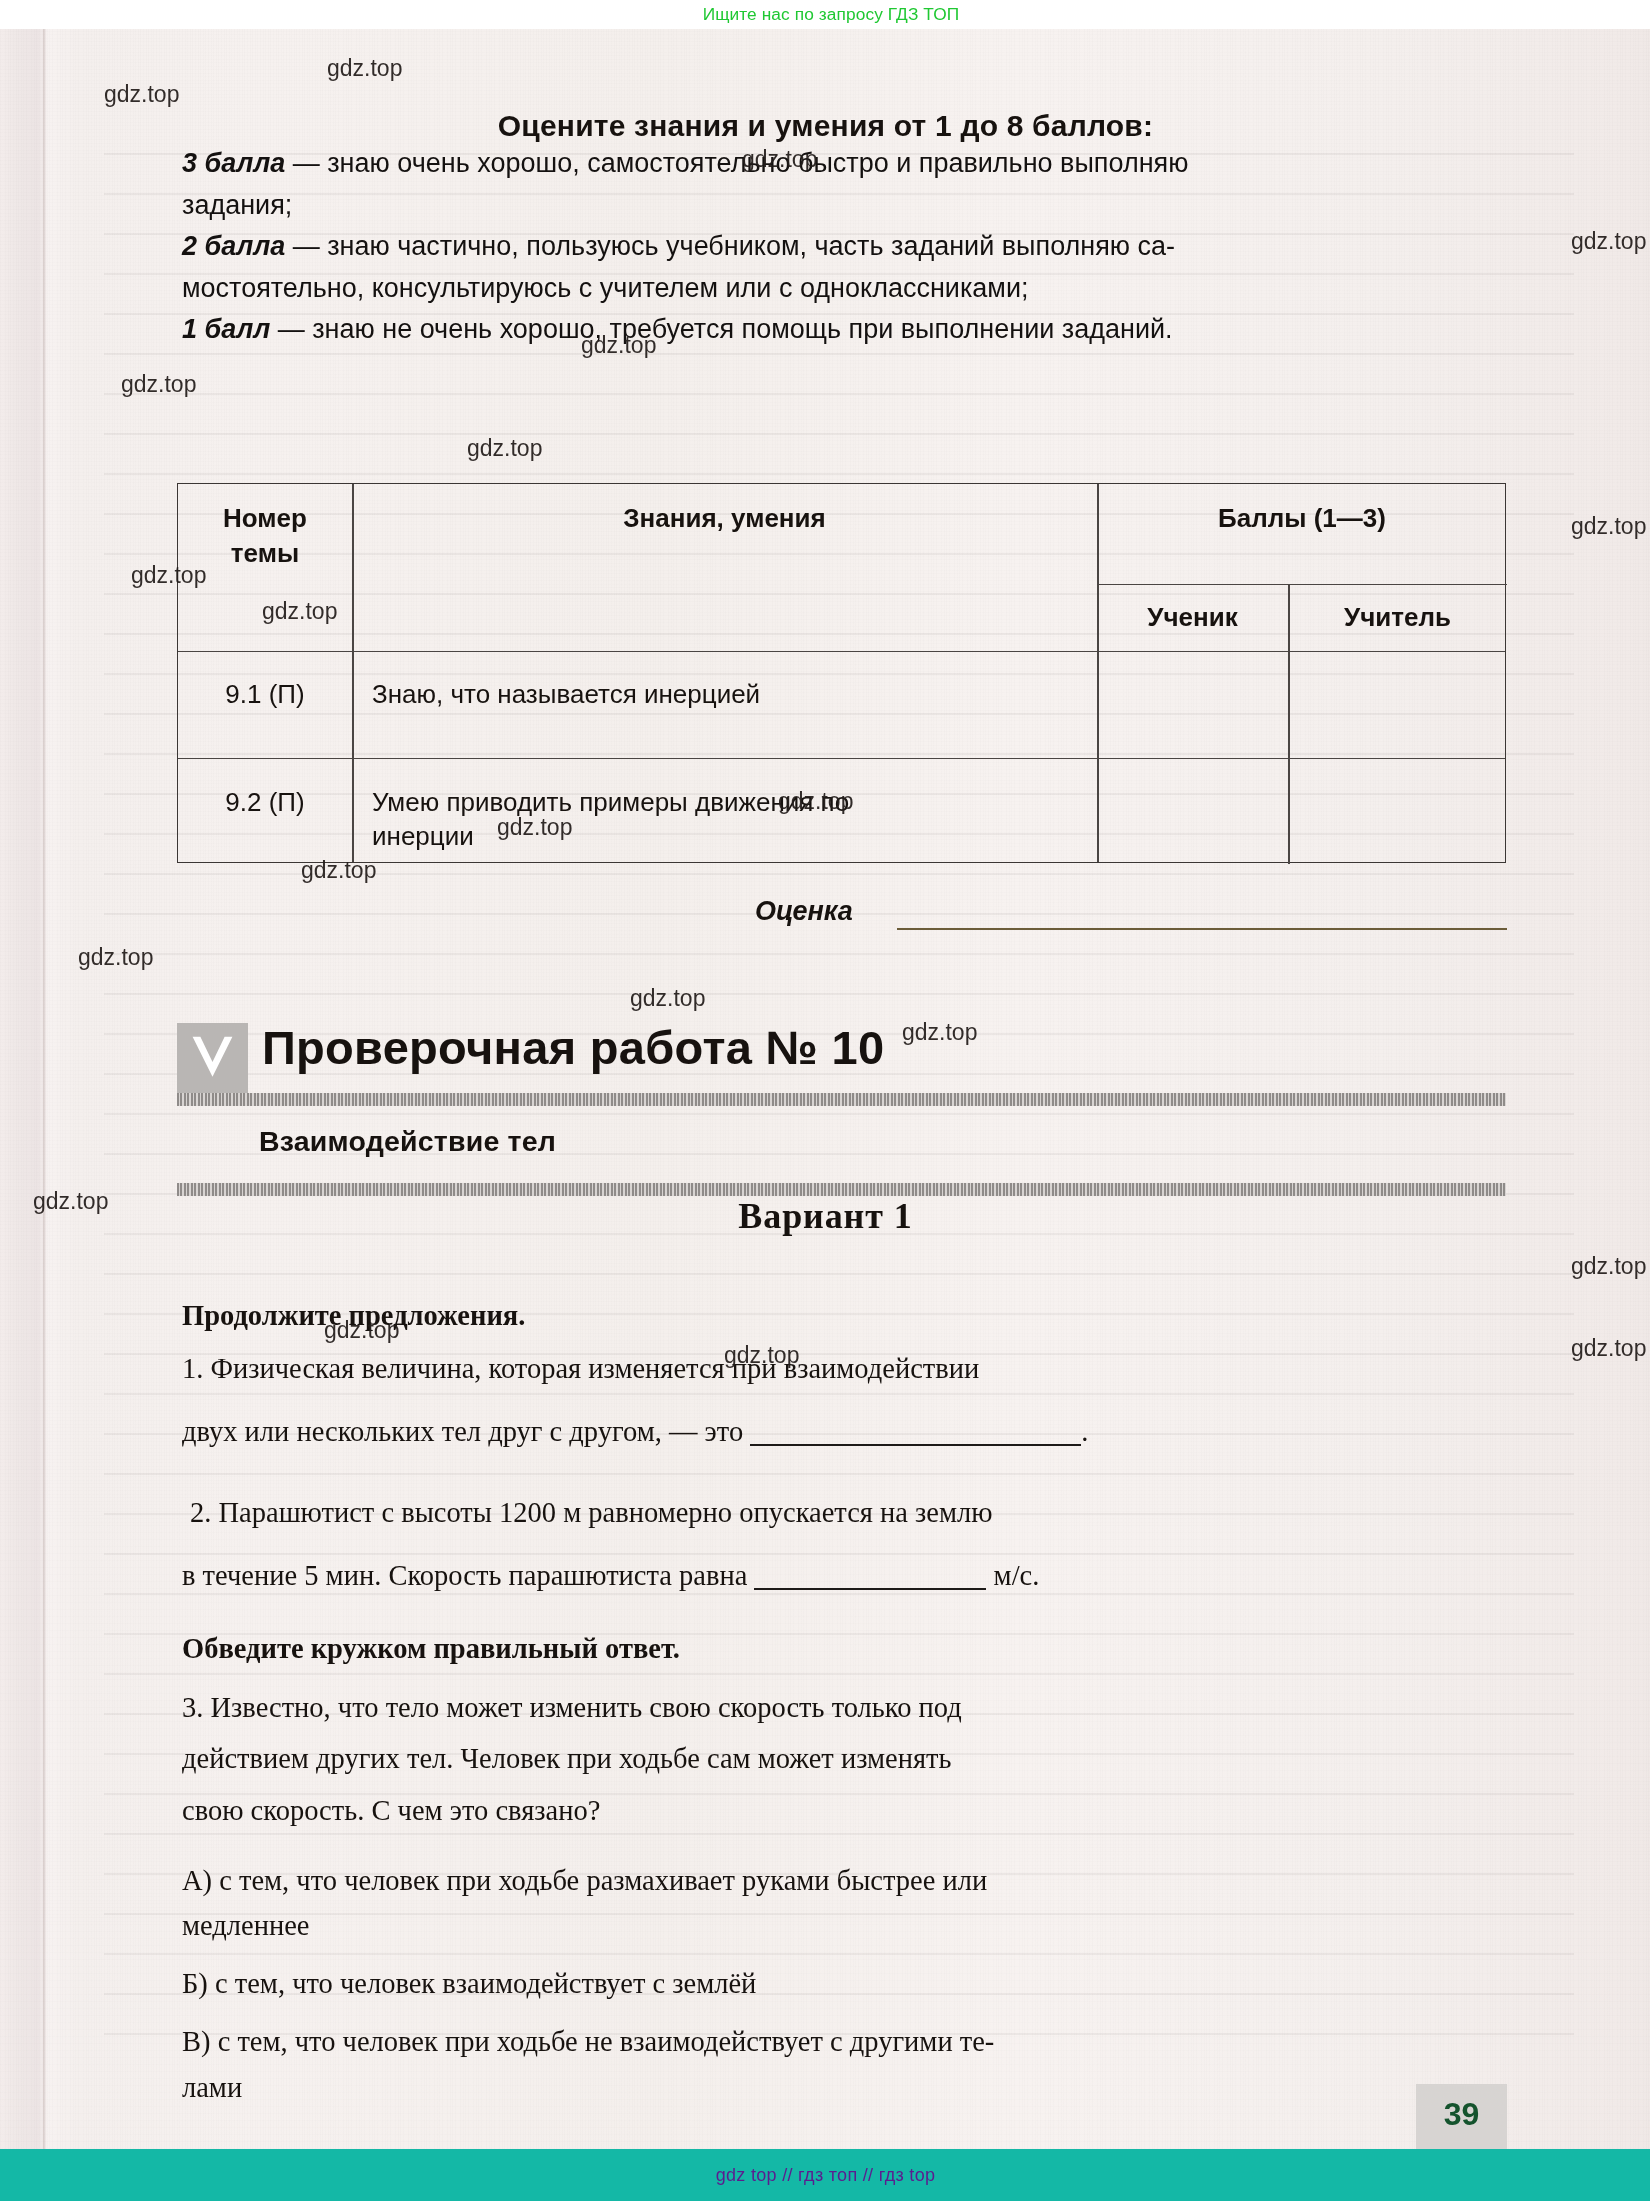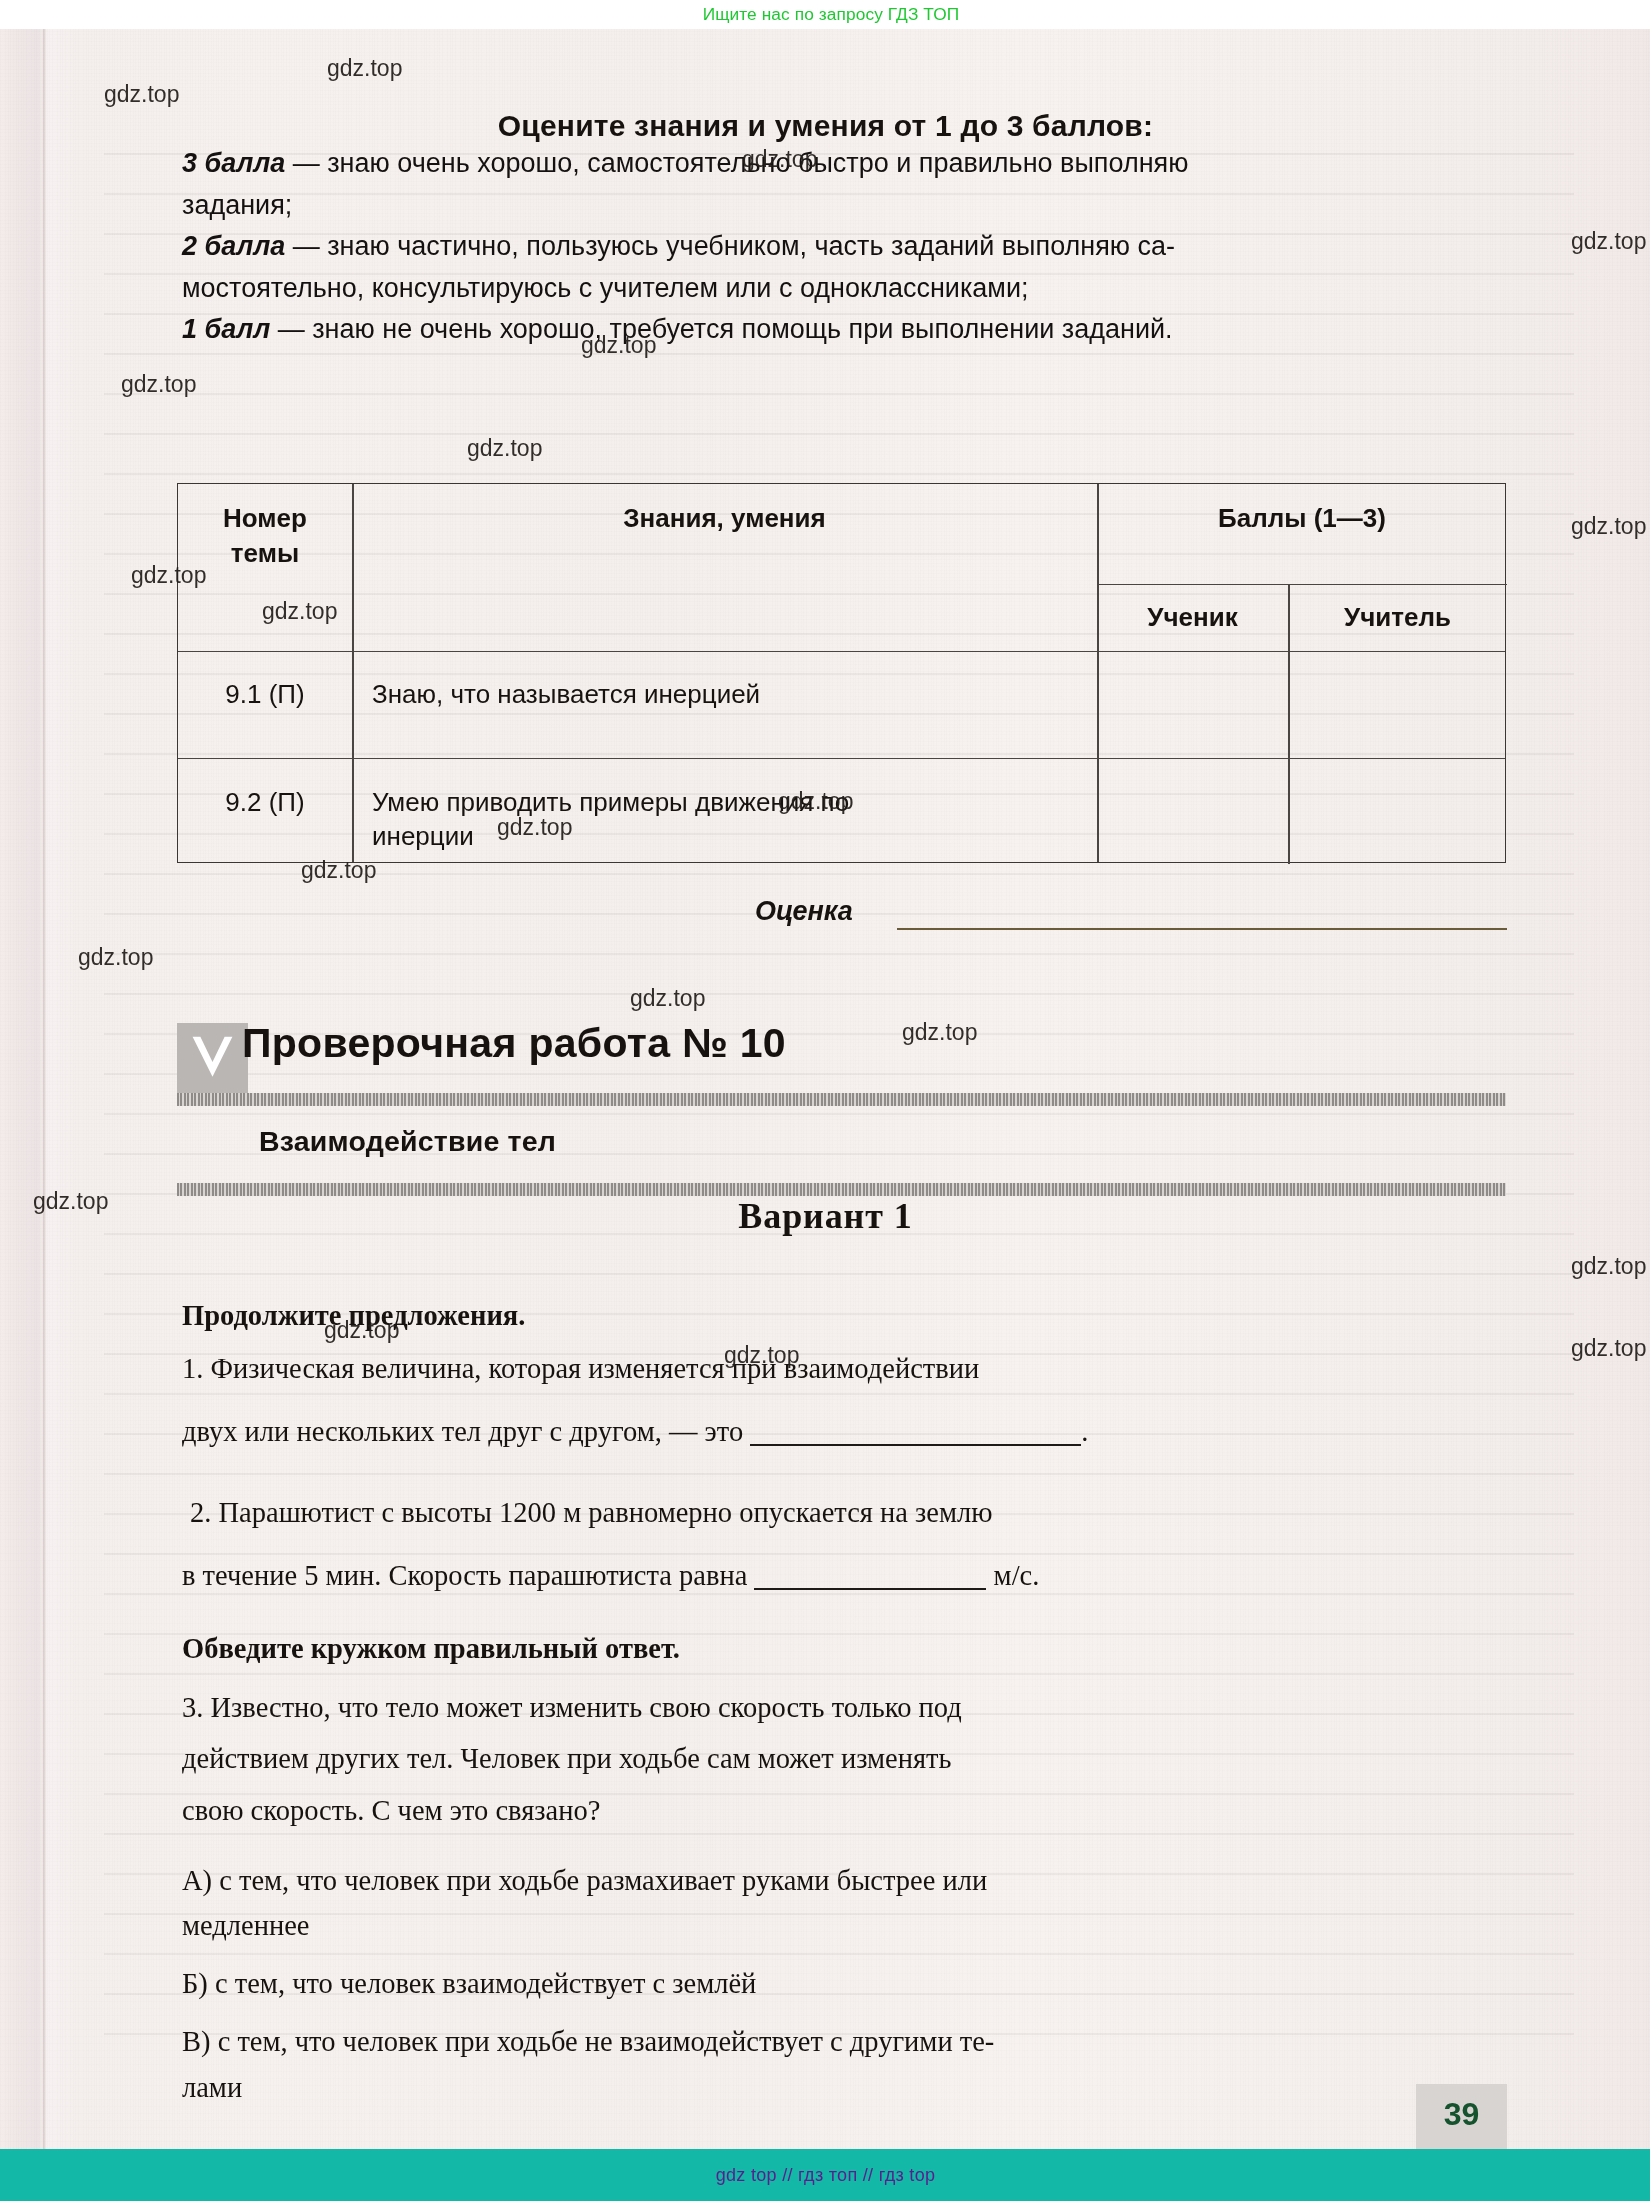--- a/index.html
+++ b/index.html
@@ -87,21 +87,21 @@
     background:#6b5c39;
   }
 
   
   .chev-box{
     position:absolute;left:177px;top:994px;width:71px;height:71px;
     background:#b9b6b4;
   }
   .chev-box svg{display:block;}
   .wp-title{
-    left:242px;top:991px;font-size:41px;font-weight:700;letter-spacing:0.3px;
+    left:262px;top:991px;font-size:47px;font-weight:700;letter-spacing:0.3px;
   }
   .bar{
     position:absolute;left:177px;width:1329px;height:13px;
     background:repeating-linear-gradient(90deg,#8f8b89 0 1.7px,#d8d4d2 1.7px 3.5px);
   }
   .bar.b1{top:1064px;}
   .bar.b2{top:1154px;}
   .wp-sub{
     left:259px;top:1096px;font-size:28.5px;font-weight:700;letter-spacing:0.2px;
   }
@@ -154,21 +154,21 @@
 
 <div class="promo-bar">
   <span>Ищите нас по запросу ГДЗ ТОП</span>
 </div>
 
 <div class="sheet">
   <div class="fold"></div>
   <div class="showthrough"></div>
   <div class="grain"></div>
 
-  <div class="blk h-assess" style="top:80px;">Оцените знания и умения от 1 до 3 баллов:</div>
+  <div class="blk h-assess" style="top:80px;">Оцените знания и умения от 1 до 8 баллов:</div>
 
   <div class="blk scale-line just" style="top:121px;width:1336px;">
     <b>3 балла</b><span> — </span><span>знаю очень хорошо, самостоятельно быстро и правильно выполняю</span>
   </div>
   <div class="blk scale-line" style="top:163px;">задания;</div>
 
   <div class="blk scale-line just" style="top:204px;width:1336px;">
     <b>2 балла</b><span> — </span><span>знаю частично, пользуюсь учебником, часть заданий выполняю са-</span>
   </div>
   <div class="blk scale-line" style="top:246px;">мостоятельно, консультируюсь с учителем или с одноклассниками;</div>

